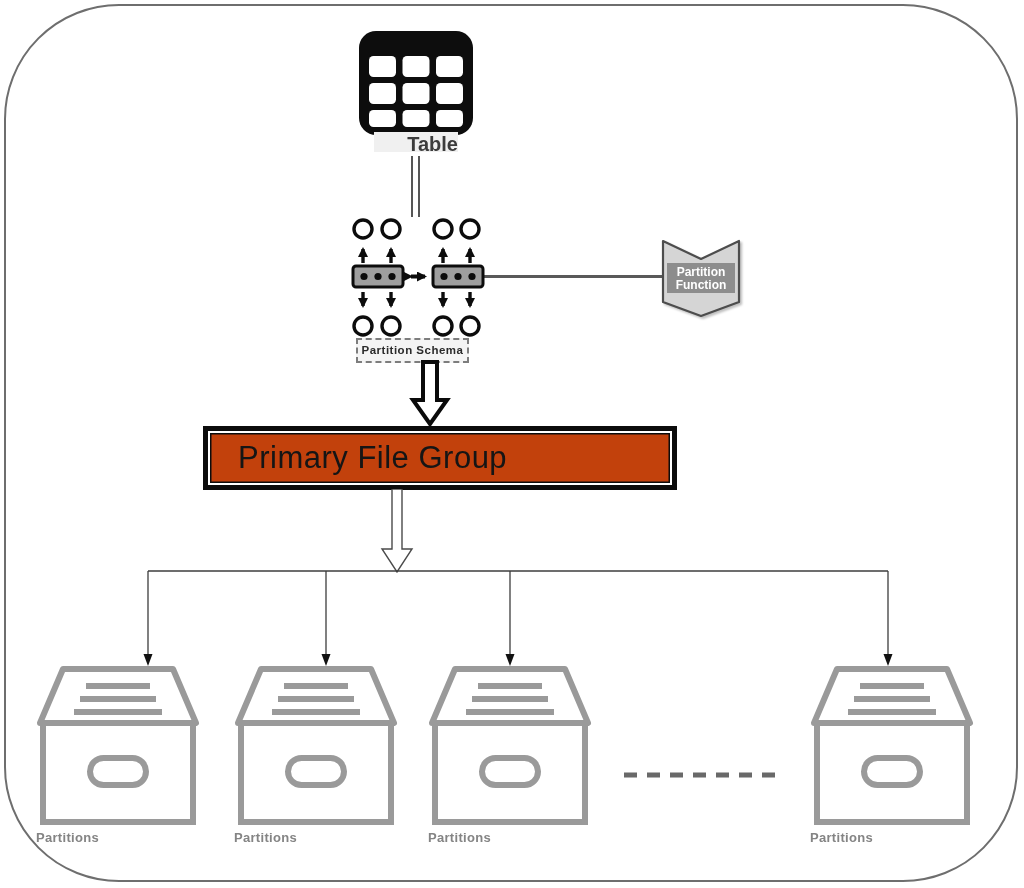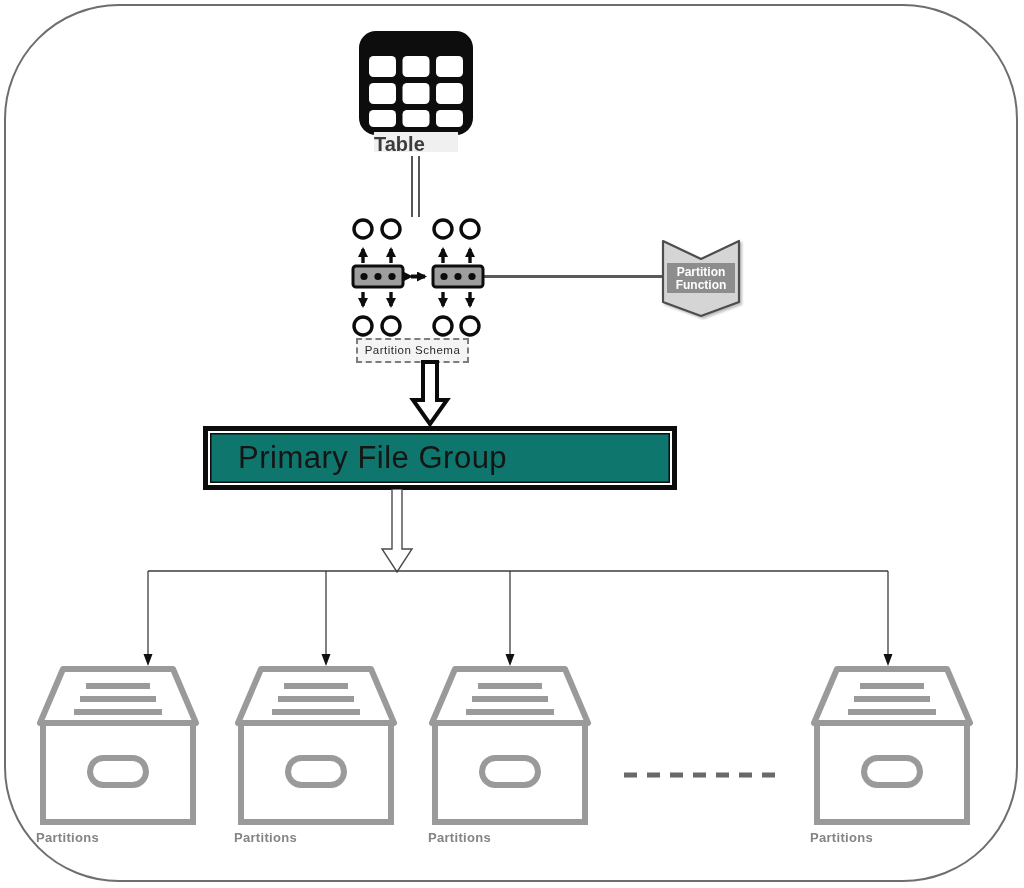--- a/index.html
+++ b/index.html
@@ -20,52 +20,52 @@
     border: 2px solid #6e6e6e;
     border-radius: 115px;
     box-sizing: border-box;
   }
 
   
   #table-icon { left: 358px; top: 30px; }
   #table-label {
     left: 374px; top: 132px; width: 84px; height: 20px;
     background: #f0f0f0; color: #3c3c3c;
-    font-size: 20px; font-weight: bold; text-align: left; line-height: 25px;
+    font-size: 20px; font-weight: bold; text-align: right; line-height: 25px;
   }
   #table-connector {
     left: 411px; top: 156px; width: 9px; height: 61px;
     border-left: 2.5px solid #565656; border-right: 2.5px solid #565656;
     box-sizing: border-box;
   }
 
   
   #schema-svg { left: 345px; top: 215px; }
   #schema-label {
     left: 356px; top: 338px; width: 113px; height: 25px;
     box-sizing: border-box;
     border: 2px dashed #7d7d7d; background: #f4f4f4;
-    color: #2b2b2b; font-size: 11.5px; font-weight: normal;
+    color: #2b2b2b; font-size: 11.5px; font-weight: bold;
     text-align: center; line-height: 20px; letter-spacing: 0.5px;
   }
 
   
   #banner-svg { left: 661px; top: 239px; filter: drop-shadow(2px 2px 1px rgba(0,0,0,0.25)); }
   .banner-text { fill: #ffffff; font-size: 12px; font-weight: bold; font-family: "Liberation Sans", sans-serif; }
 
   
   #block-arrow { left: 406px; top: 360px; }
 
   
   #pfg-box {
     left: 203px; top: 426px; width: 474px; height: 64px;
     box-sizing: border-box;
     border: 5px solid #0c0c0c;
     box-shadow: inset 0 0 0 2px #ffffff, inset 0 0 0 3.5px #0c0c0c;
-    background: #0f766e;
+    background: #c2410c;
   }
   #pfg-label {
     position: absolute; left: 30px; top: 0;
     height: 54px; line-height: 54px;
     font-size: 31px; color: #151515; letter-spacing: 0.5px;
     white-space: nowrap;
   }
 
   
   #flow-arrow { left: 376px; top: 489px; }

